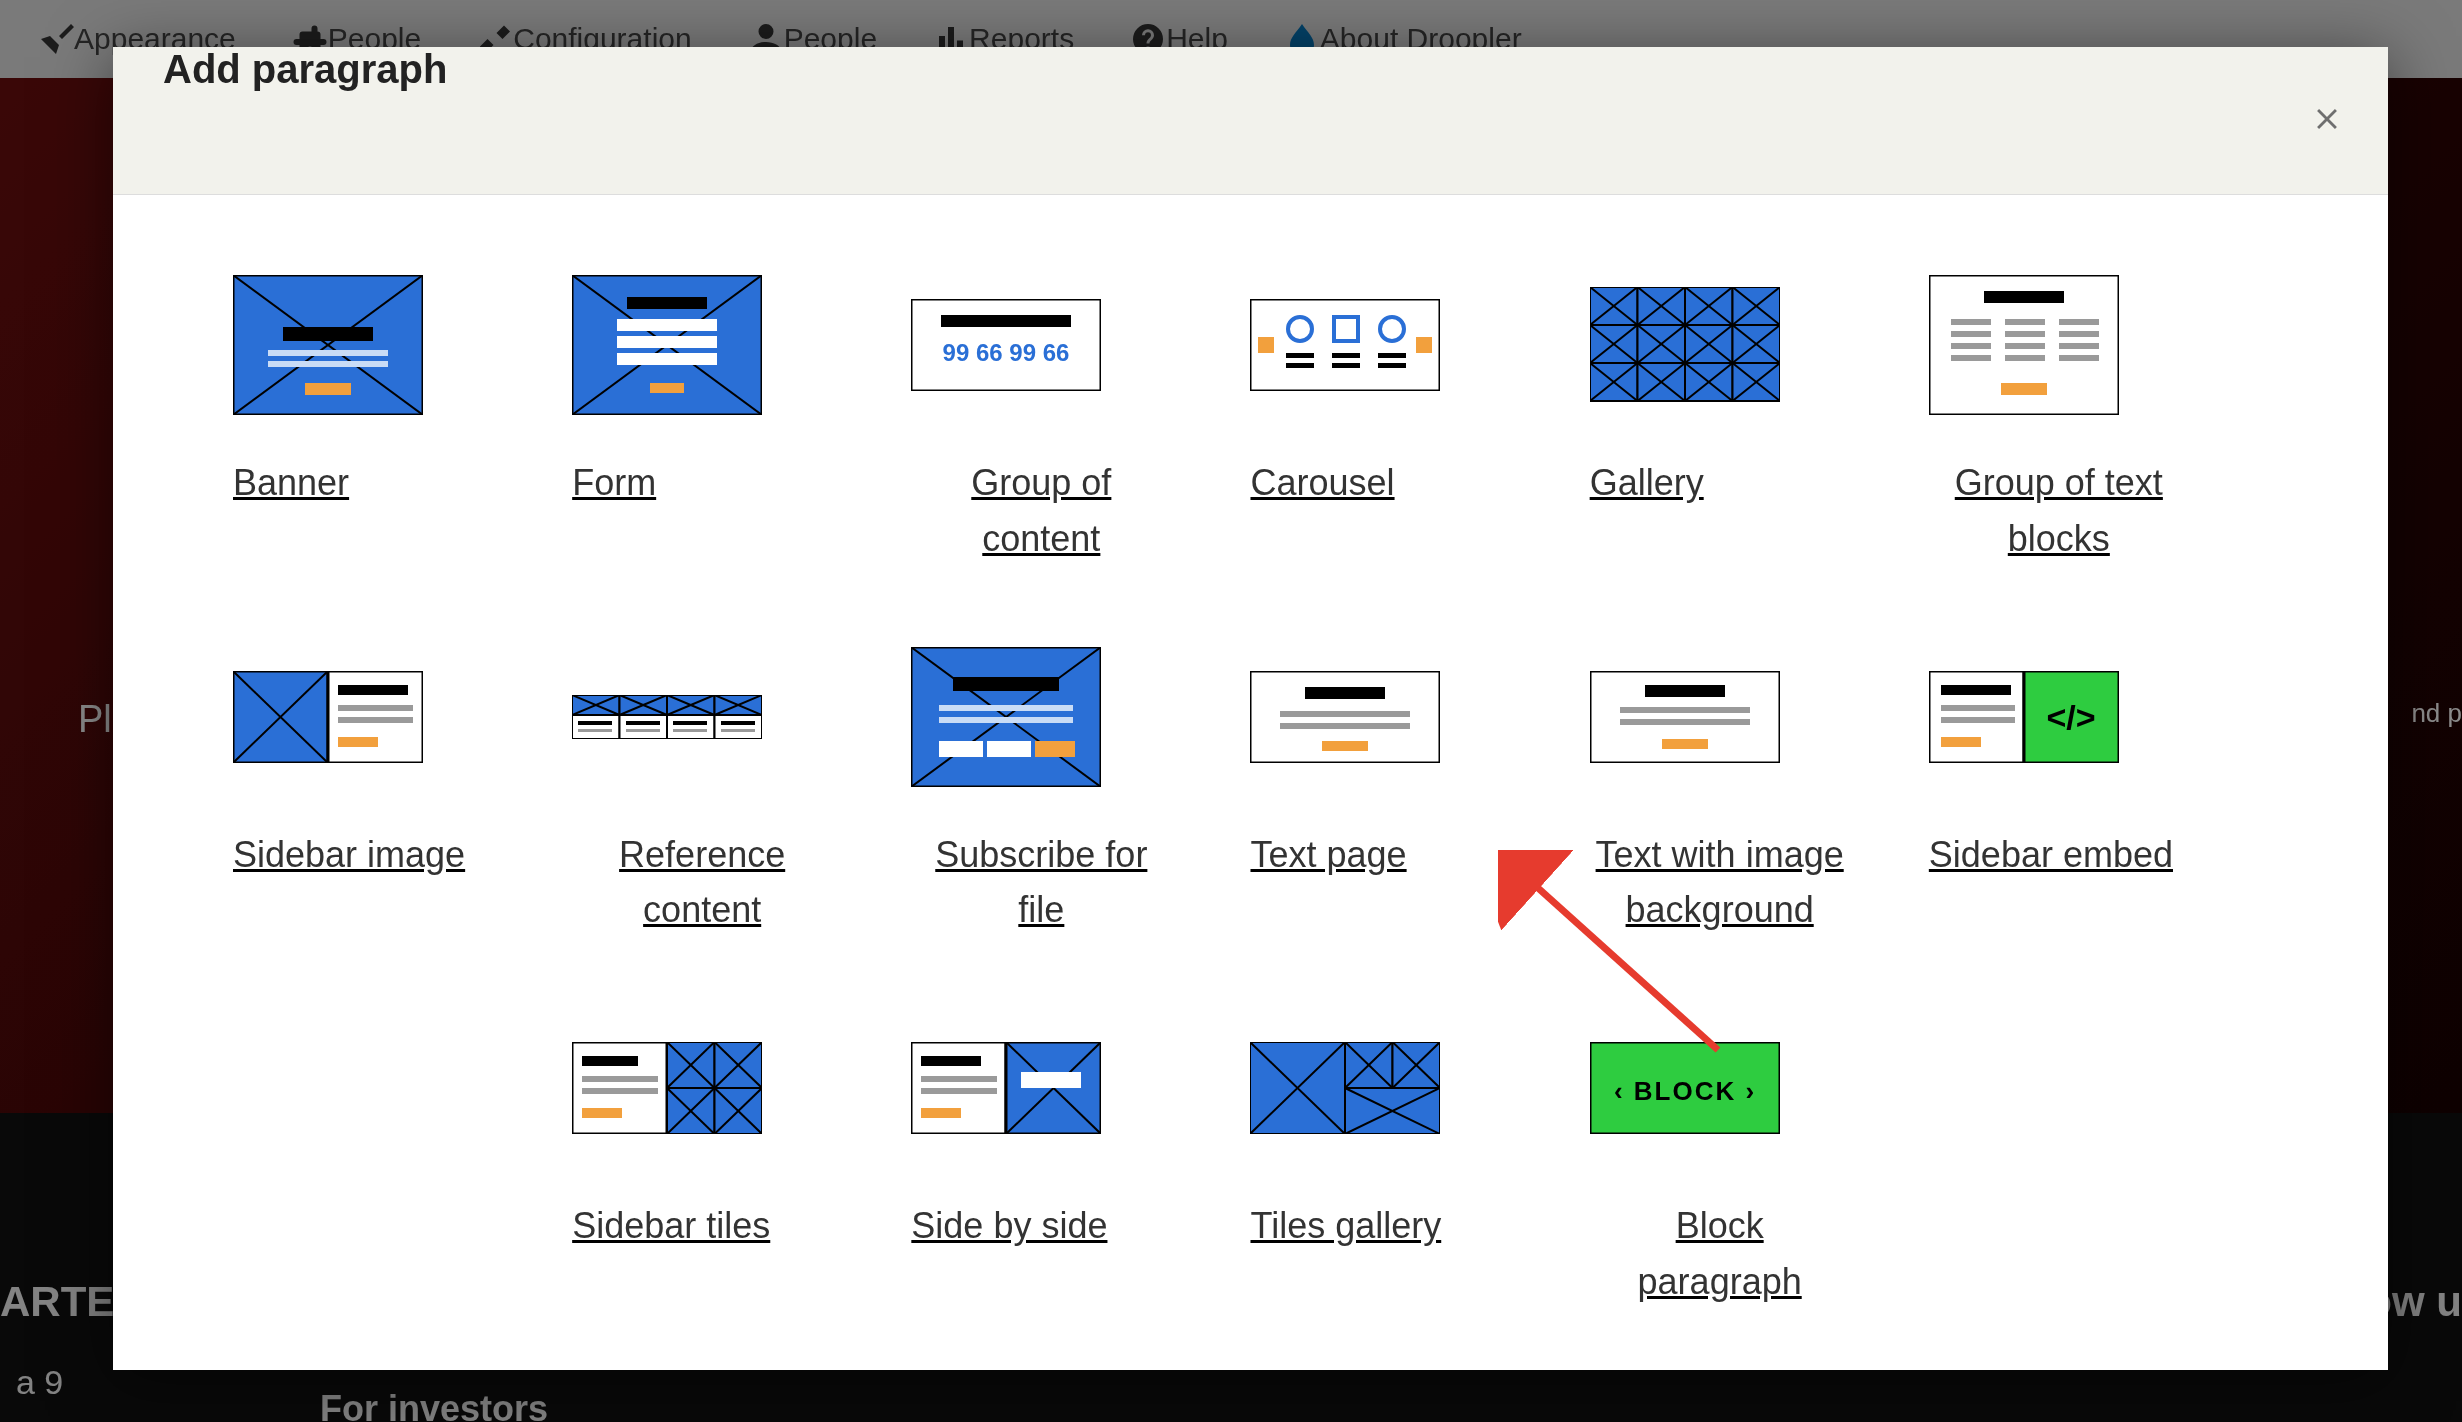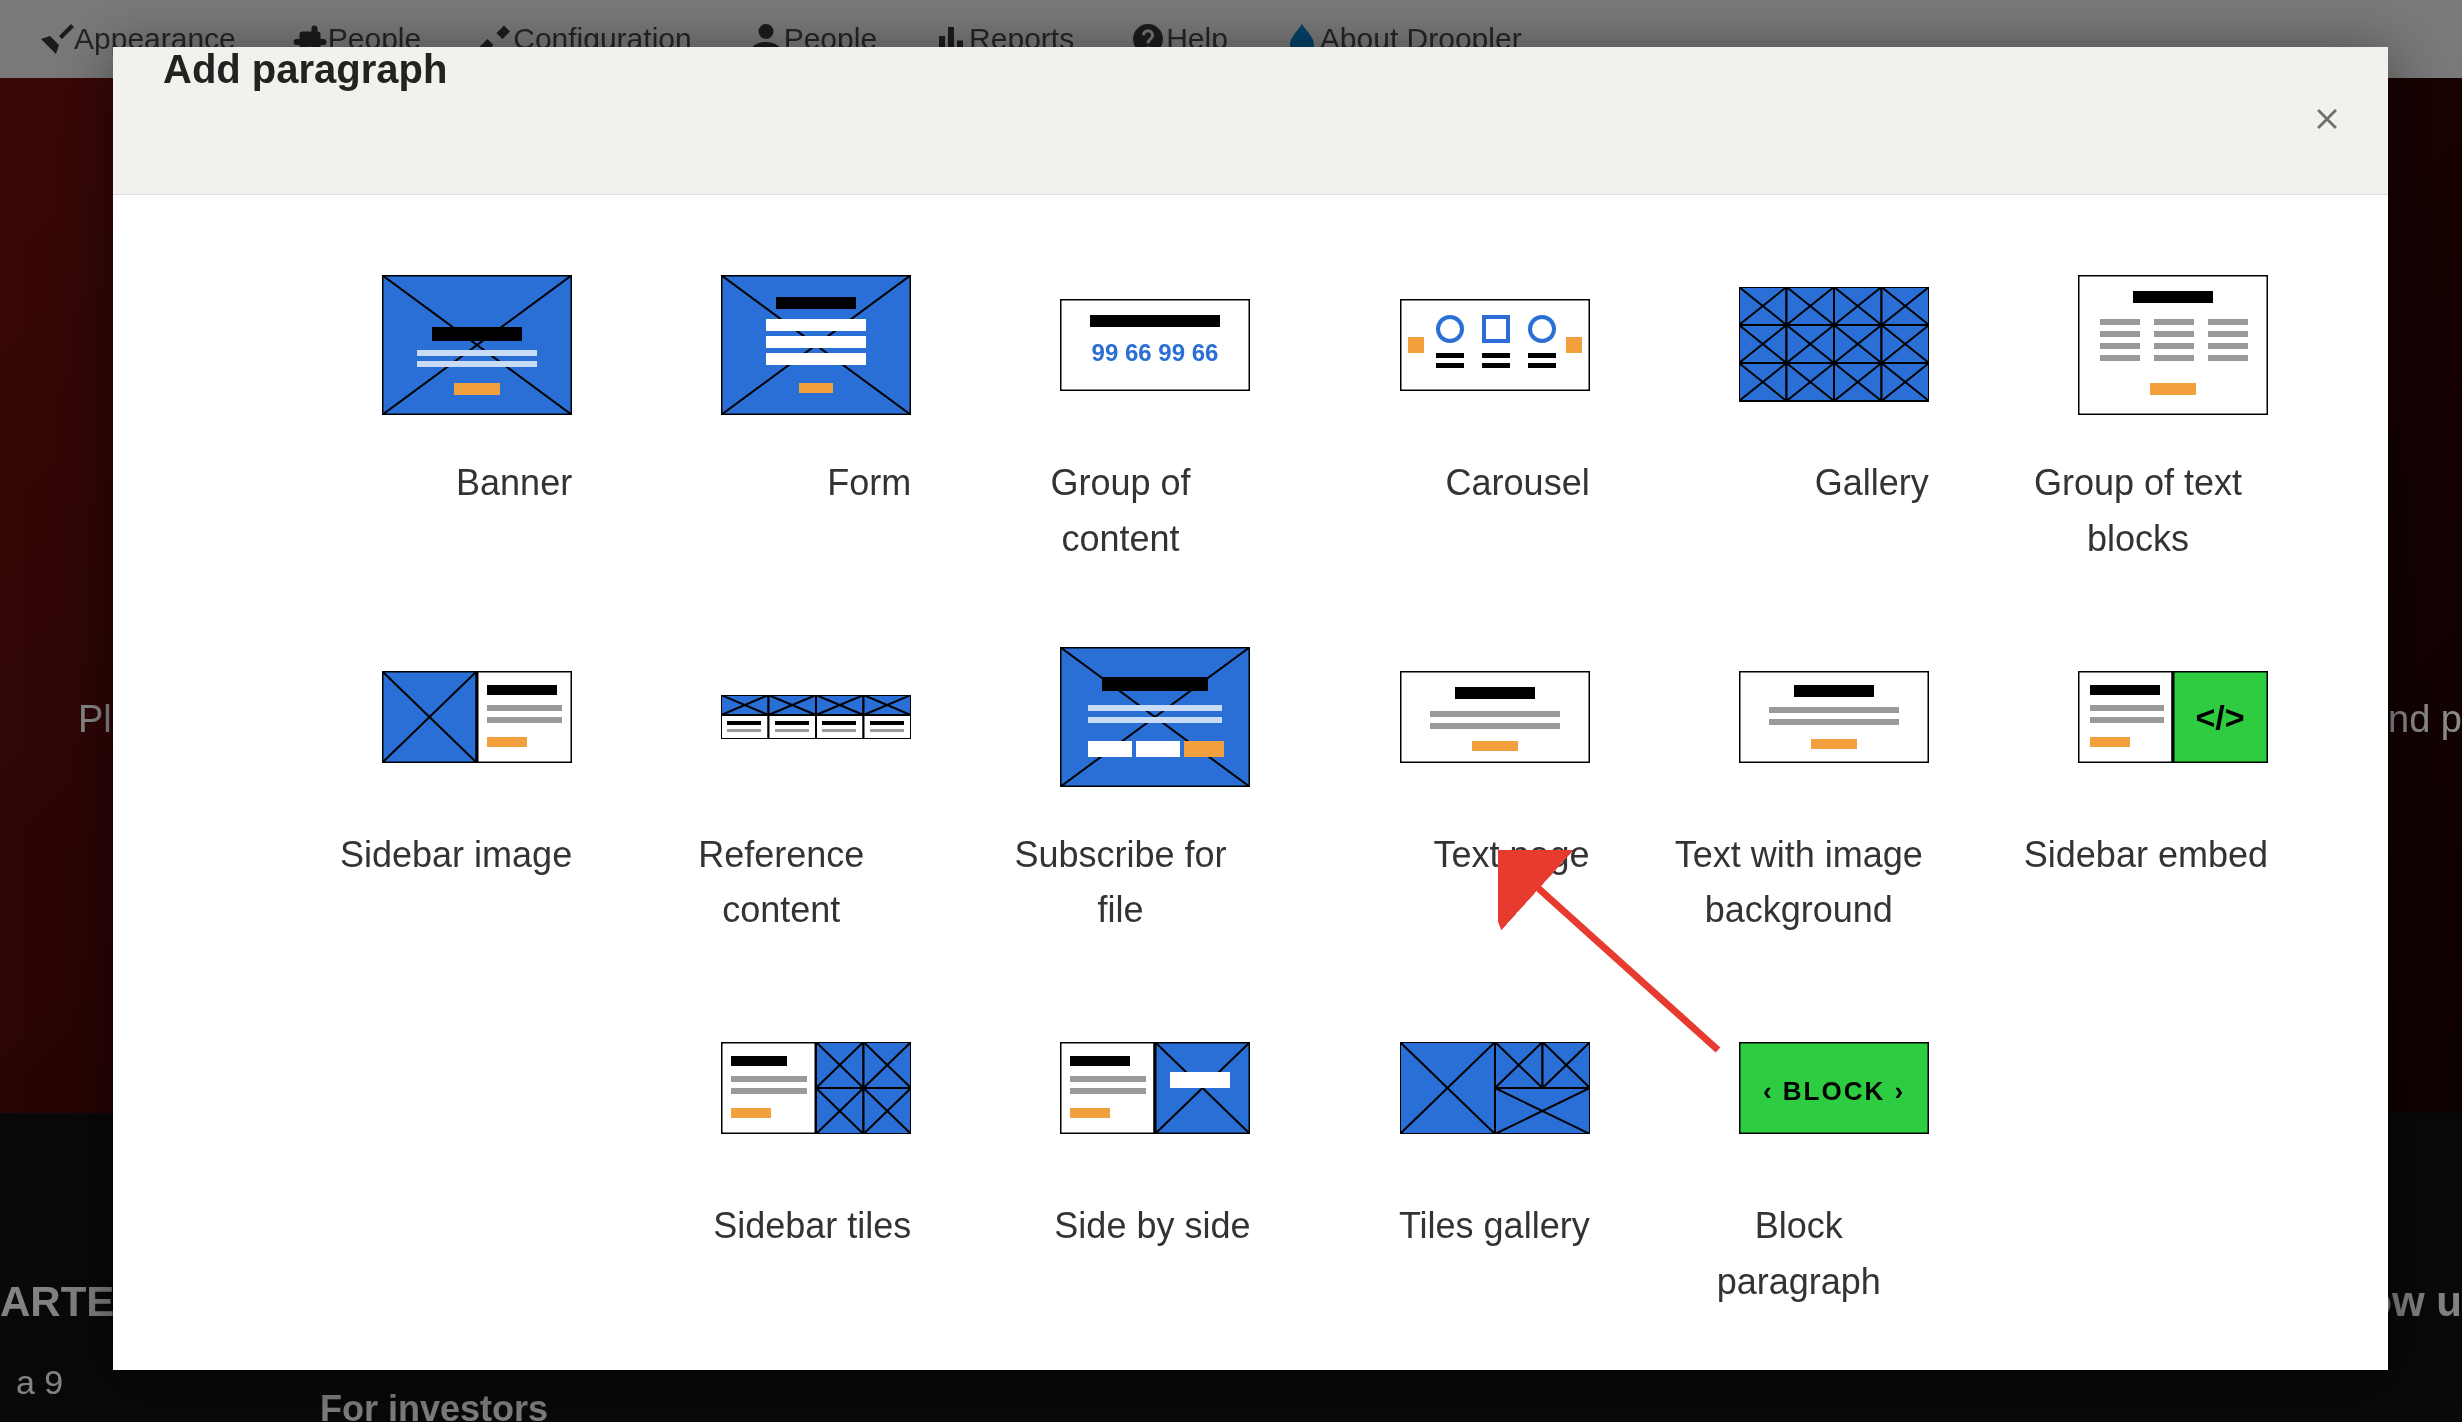--- a/index.html
+++ b/index.html
@@ -4,21 +4,21 @@
 <style>
 * { margin:0; padding:0; box-sizing:border-box; }
 body { font-family: -apple-system, BlinkMacSystemFont, "Segoe UI", Helvetica, Arial, sans-serif; background:#000; width:2462px; height:1422px; overflow:hidden; position:relative; }
 
 
 .admin-bar { position:absolute; top:0; left:0; right:0; height:78px; background:#dedede; display:flex; align-items:center; padding:0 10px; font-size:30px; color:#444; }
 .admin-bar .item { display:flex; align-items:center; gap:0; padding:0 28px; height:78px; }
 .admin-bar svg { width:36px; height:36px; fill:#333; }
 .hero-bg { position:absolute; top:78px; left:0; right:0; height:1035px; background:linear-gradient(135deg,#6b0e0e 0%,#3a0606 50%,#1a0303 100%); }
 .hero-bg .pltxt { position:absolute; left:78px; top:620px; color:#fff; font-size:38px; }
-.hero-bg .ndtxt { position:absolute; right:0; top:620px; color:#fff; font-size:38px; }
+.hero-bg .ndtxt { position:absolute; right:0; top:620px; color:#fff; font-size:26px; }
 .footer-bg { position:absolute; top:1113px; left:0; right:0; height:320px; background:#111; color:#eee; }
 .footer-bg .ft1 { position:absolute; left:0; top:165px; font-size:42px; font-weight:700; }
 .footer-bg .ft2 { position:absolute; left:0; top:250px; font-size:34px;padding-left:16px; }
 .footer-bg .ft3 { position:absolute; left:320px; top:275px; font-size:36px; font-weight:700; }
 .footer-bg .ft4 { position:absolute; right:0; top:165px; font-size:42px; font-weight:700; }
 .dimmer { position:absolute; inset:0; background:rgba(0,0,0,0.45); }
 
 
 .modal { position:absolute; top:47px; left:113px; width:2275px; height:1323px; background:#fff; box-shadow:0 10px 60px rgba(0,0,0,0.5); display:flex; flex-direction:column; }
 .modal-header { height:148px; background:#f2f2ec; border-bottom:1px solid #ddd; display:flex; padding:0 50px; position:relative; }
@@ -28,21 +28,21 @@
 .modal-body { flex:1; overflow-y:scroll; padding:80px 120px 40px 120px; }
 
 
 .modal-body::-webkit-scrollbar { width:32px; }
 .modal-body::-webkit-scrollbar-track { background:#efefef; }
 .modal-body::-webkit-scrollbar-thumb { background:#c6c6c6; }
 .modal-body::-webkit-scrollbar-button { background:#efefef; height:30px; }
 
 
 .pgrid { display:grid; grid-template-columns: repeat(6, 1fr); column-gap:0; row-gap:80px; }
-.pitem { display:flex; flex-direction:column; align-items:flex-end; cursor:pointer; }
+.pitem { display:flex; flex-direction:column; align-items:flex-start; cursor:pointer;text-decoration:underline; }
 .thumb-wrap { height:140px; display:flex; align-items:center; justify-content:center; }
 .pitem svg.thumb { display:block; }
 .plabel { margin-top:40px; font-size:36px; color:#333; text-align:center; line-height:1.55; max-width:260px; }
 
 
 .arrow-annot { position:absolute; pointer-events:none; }
 </style>
 </head>
 <body>
 

